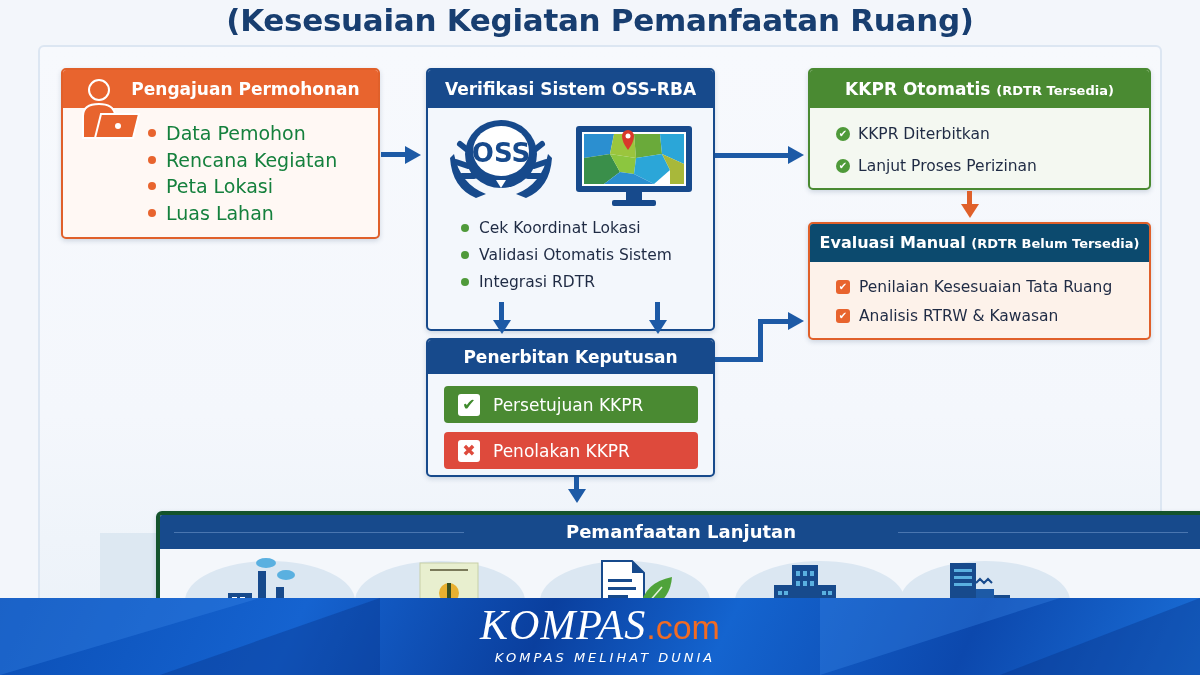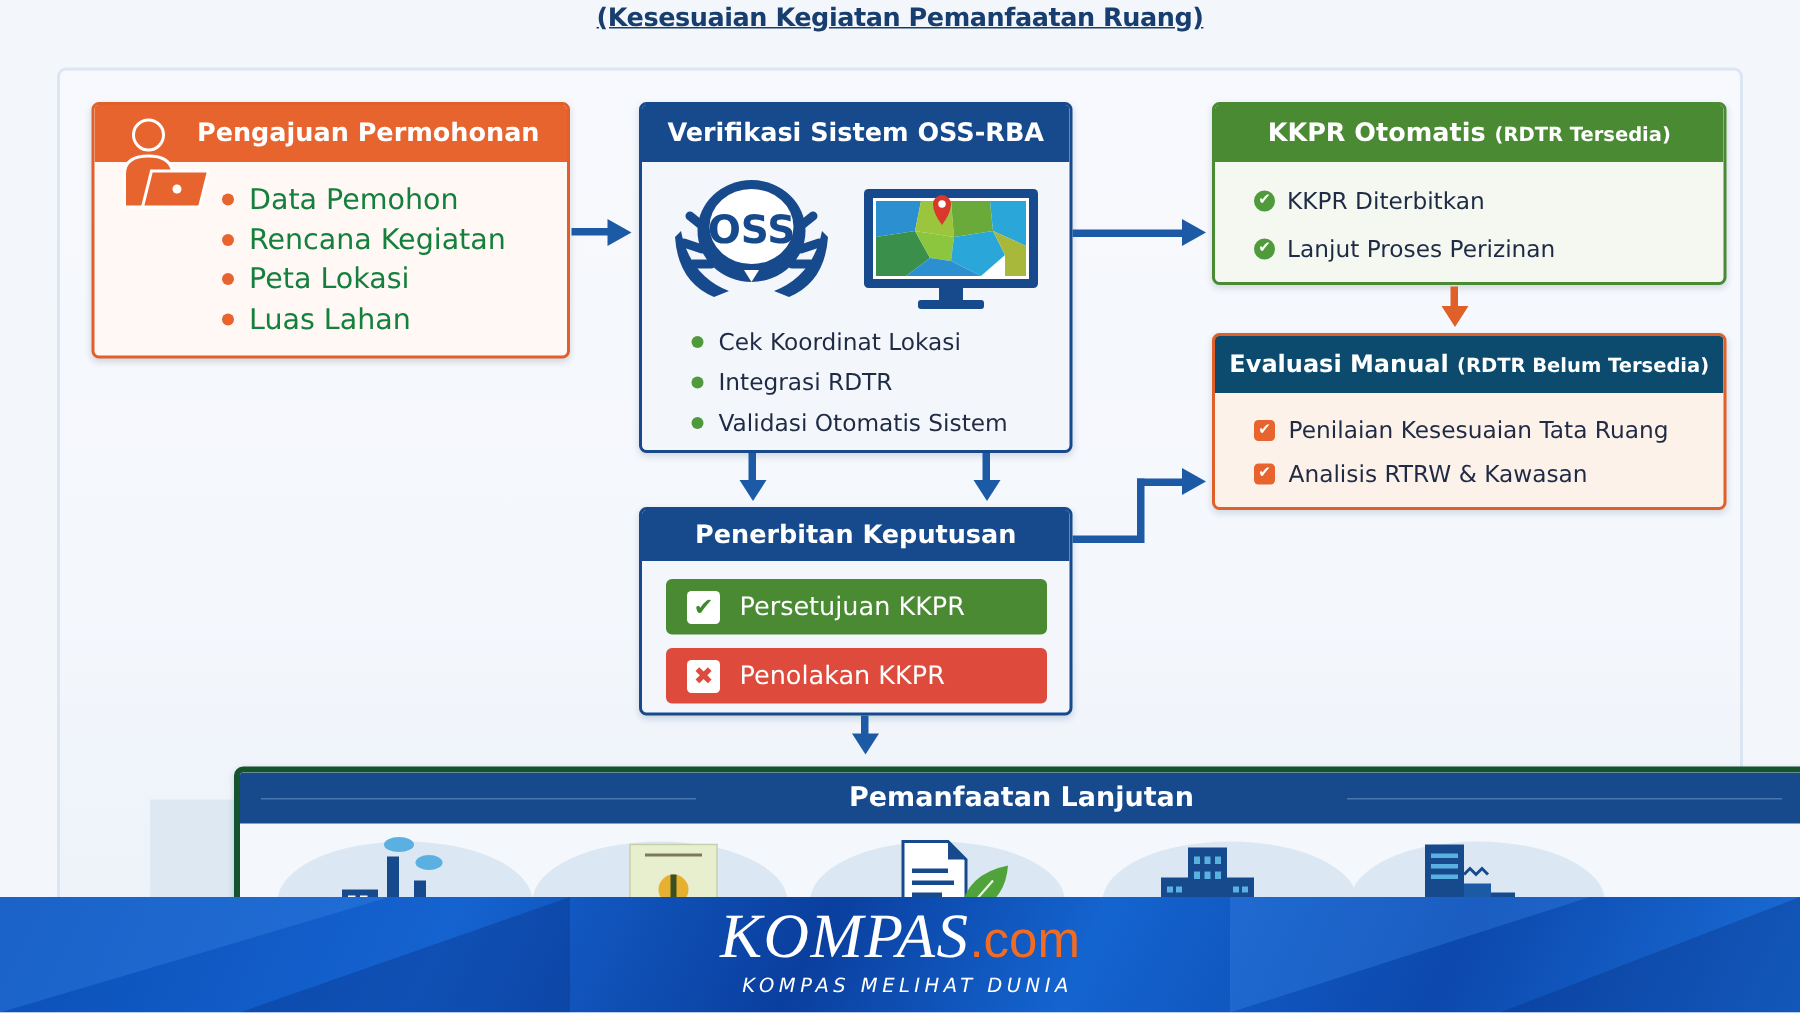--- a/index.html
+++ b/index.html
@@ -5,21 +5,21 @@
   * { box-sizing: border-box; margin: 0; padding: 0; }
   html, body { width: 1200px; height: 675px; overflow: hidden; }
   body {
     font-family: "DejaVu Sans", sans-serif;
     background: #f3f6fb;
     position: relative;
   }
   .page-title {
     position: absolute; left: 0; right: 0; top: 2px;
     text-align: center; color: #183e70;
-    font-size: 17px; font-weight: bold; letter-spacing: -0.3px; text-decoration: underline;
+    font-size: 31px; font-weight: bold; letter-spacing: -0.3px;
   }
   .panel {
     position: absolute; left: 38px; top: 45px; width: 1124px; height: 620px;
     border: 2px solid #dce6f2; border-radius: 6px;
     background: linear-gradient(#f7f9fd 0%, #f4f7fc 60%, #eaf1f8 100%);
     overflow: hidden;
   }
   
   .skyline { position: absolute; left: 0; right: 0; bottom: 0; height: 200px; }
   .skyline .b { position: absolute; bottom: 0; background: #d7e4ef; opacity: .75; }
@@ -35,21 +35,21 @@
   .b1 .box-head { background: #e8642e; height: 38px; line-height: 38px; font-size: 17px; padding-left: 50px; }
   .b1 ul { list-style: none; position: absolute; left: 85px; top: 50px; }
   .b1 li { font-size: 19px; color: #15803d; height: 26.5px; display: flex; align-items: center; }
   .dot { width: 8px; height: 8px; border-radius: 50%; margin-right: 10px; flex: none; }
   .dot-orange { background: #e8642e; }
   .dot-green { background: #4f9a3a; }
 
   .person { position: absolute; left: 10px; top: 6px; width: 70px; height: 66px; }
 
   
-  .b2 { left: 426px; top: 68px; width: 289px; height: 234px; border: 2px solid #174a8c; background: #f3f7fc; }
+  .b2 { left: 426px; top: 68px; width: 289px; height: 263px; border: 2px solid #174a8c; background: #f3f7fc; }
   .b2 .box-head { background: #174a8c; height: 38px; line-height: 38px; font-size: 17px; }
   .b2 ul { list-style: none; position: absolute; left: 33px; top: 144px; }
   .b2 li { font-size: 15.5px; color: #1f2b44; height: 27px; display: flex; align-items: center; }
 
   
   .b3 { left: 808px; top: 68px; width: 343px; height: 122px; border: 2px solid #4a8a32; background: #f4f8f1; }
   .b3 .box-head { background: #4a8a32; height: 38px; line-height: 38px; font-size: 17px; }
   .b3 .box-head .sub, .b4 .box-head .sub { font-size: 13px; font-weight: bold; }
   .b3 ul { list-style: none; position: absolute; left: 26px; top: 48px; }
   .b3 li { font-size: 15.5px; color: #1f2b44; height: 32px; display: flex; align-items: center; }
@@ -177,25 +177,25 @@
     <rect x="52" y="68" width="16" height="8" fill="#174a8c"></rect>
     <rect x="38" y="76" width="44" height="6" rx="2" fill="#174a8c"></rect>
   </svg>
   <ul>
     <li>
         <span class="dot dot-green"></span>
         <span>Cek Koordinat Lokasi</span>
       </li>
     <li>
         <span class="dot dot-green"></span>
+        <span>Validasi Otomatis Sistem</span>
+      </li>
+    <li>
+        <span class="dot dot-green"></span>
         <span>Integrasi RDTR</span>
-      </li>
-    <li>
-        <span class="dot dot-green"></span>
-        <span>Validasi Otomatis Sistem</span>
       </li>
   </ul>
 </div>
 
 <div class="box b3">
   <div class="box-head"><span>KKPR Otomatis</span> <span class="sub">(RDTR Tersedia)</span></div>
   <ul>
     <li>
         <span class="chk-circle">✔</span>
         <span>KKPR Diterbitkan</span>

